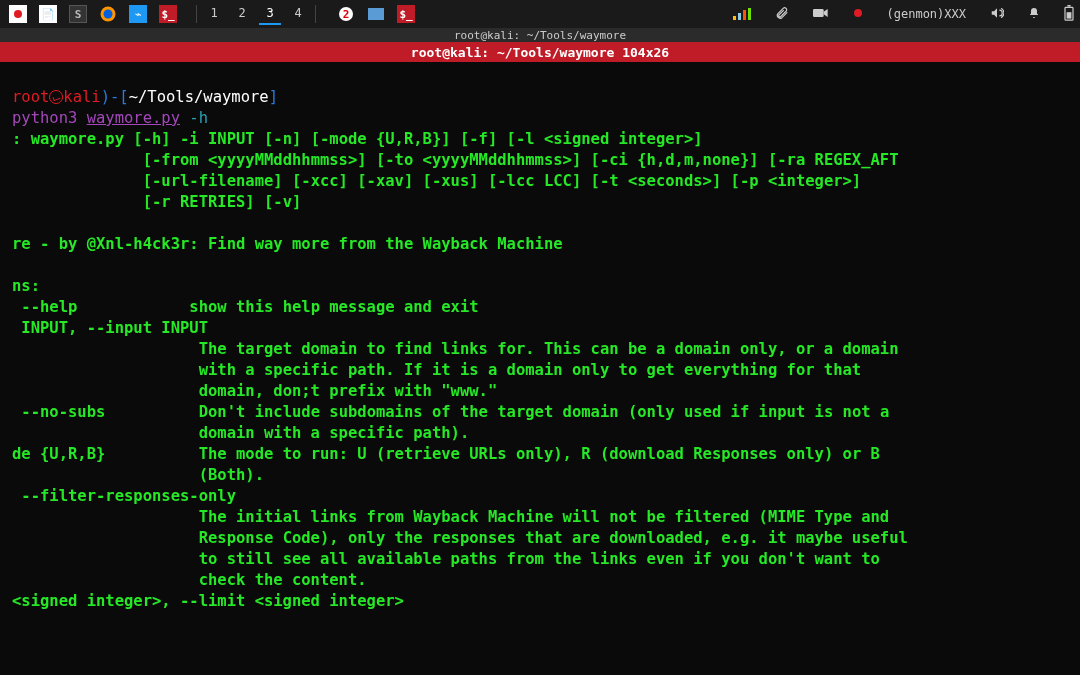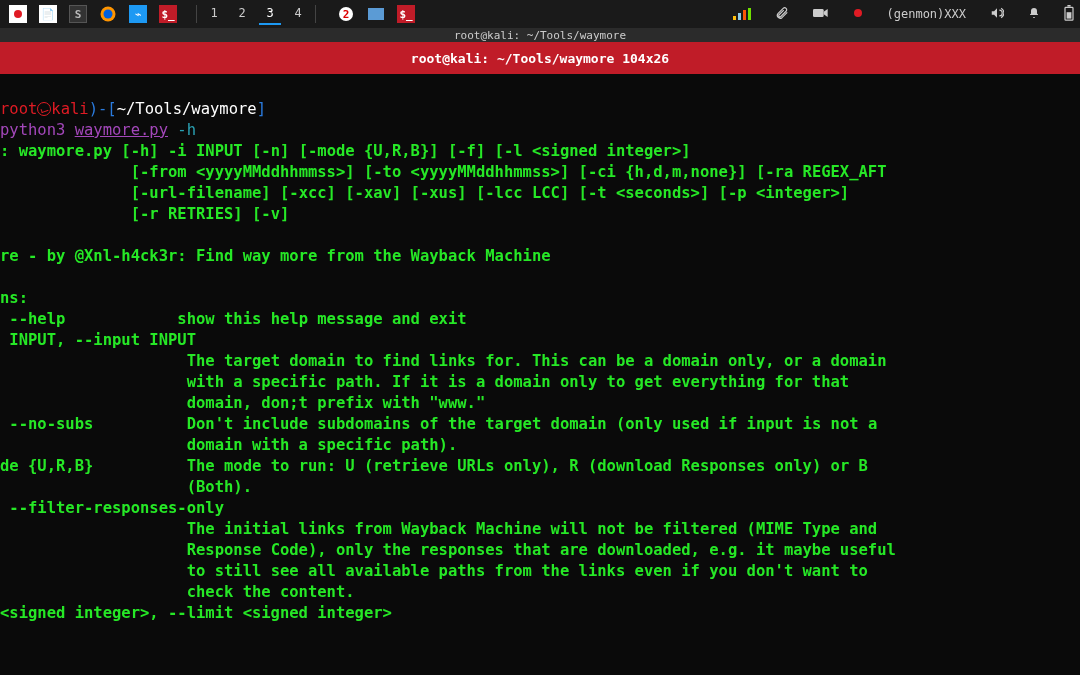--- a/index.html
+++ b/index.html
@@ -61,36 +61,36 @@
     .titlebar {
       height: 14px;
       background: #2b2b2b;
       color: #ccc;
       font-size: 11px;
       display: flex;
       align-items: center;
       justify-content: center;
     }
     .dimensions-bar {
-      height: 32px;
+      height: 20px;
       background: #c01c28;
       color: #fff;
       font-family: "DejaVu Sans Mono", monospace;
       font-size: 13px;
       font-weight: bold;
       display: flex;
       align-items: center;
       justify-content: center;
     }
     .terminal {
       background: #0a0a0a;
       font-family: "DejaVu Sans Mono", "Liberation Mono", monospace;
       font-size: 15.5px;
       line-height: 21px;
-      padding: 4px 0 0 0;
+      padding: 4px 0 0 12px;
       white-space: pre;
       color: #26a269;
       overflow: hidden;
       height: calc(675px - 28px - 22px - 20px);
     }
     .c-red { color: #e01b24; }
     .c-blue { color: #2a7bde; }
     .c-cyan { color: #2aa1b3; }
     .c-white { color: #ffffff; }
     .c-purple { color: #a347ba; }

